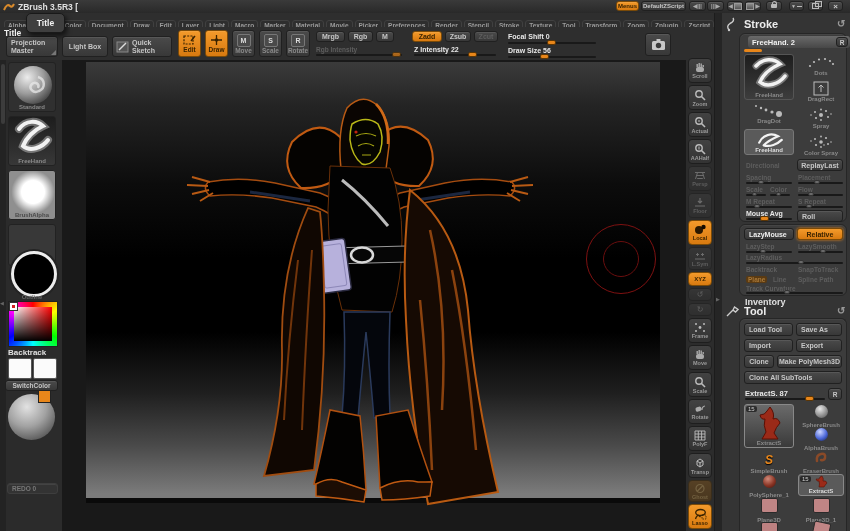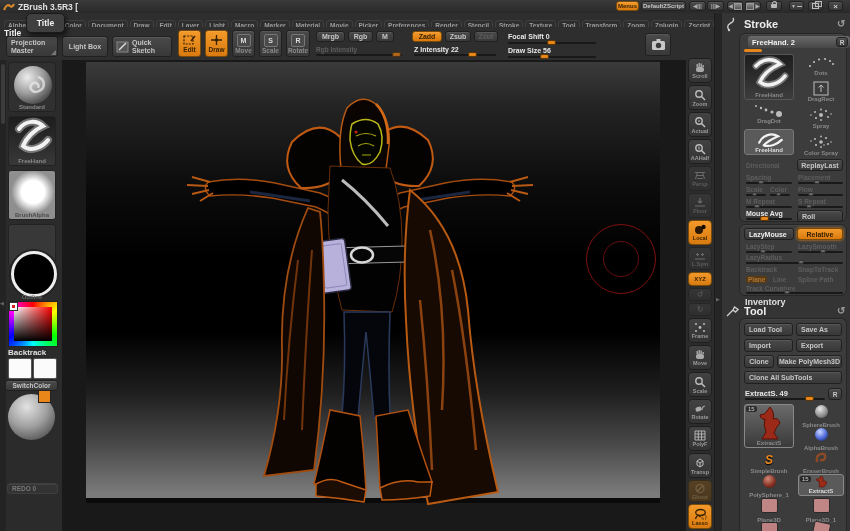--- a/index.html
+++ b/index.html
@@ -648,21 +648,21 @@
           <span>Clone</span>
         </div>
       <div class="b" style="left:37px;top:36px;width:65px;height:13px;">
           <span>Make PolyMesh3D</span>
         </div>
       <div class="b" style="left:4px;top:52px;width:98px;height:13px;justify-content:flex-start;padding-left:4px;">
           <span>Clone All SubTools</span>
         </div>
 
       <div>
-        <span class="whtx" style="left:5px;top:70px;font-size:7.5px;">ExtractS. 49</span>
+        <span class="whtx" style="left:5px;top:70px;font-size:7.5px;">ExtractS. 87</span>
         <span class="track" style="left:5px;top:79px;width:80px;">
             <span class="hdl" style="left:60px;"></span>
           </span>
       </div>
       <div class="b" style="left:88px;top:69px;width:14px;height:12px;font-size:6.5px;">
           <span>R</span>
         </div>
 
       <div class="thumb" style="left:4px;top:85px;width:50px;height:44px;background:linear-gradient(#6a6a6a,#3a3a3a);border-color:#888;">
         <svg width="50" height="36" viewBox="0 0 50 36">

